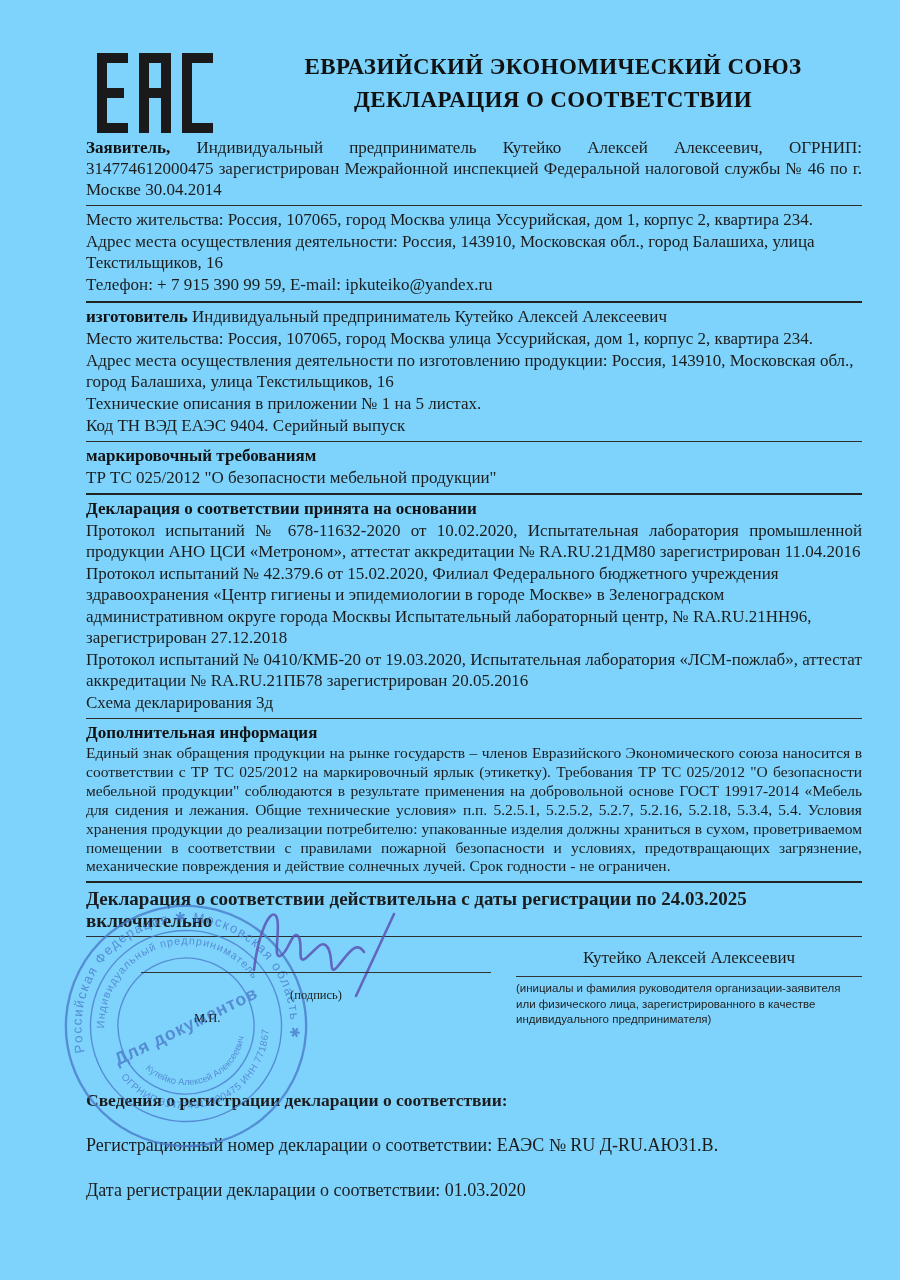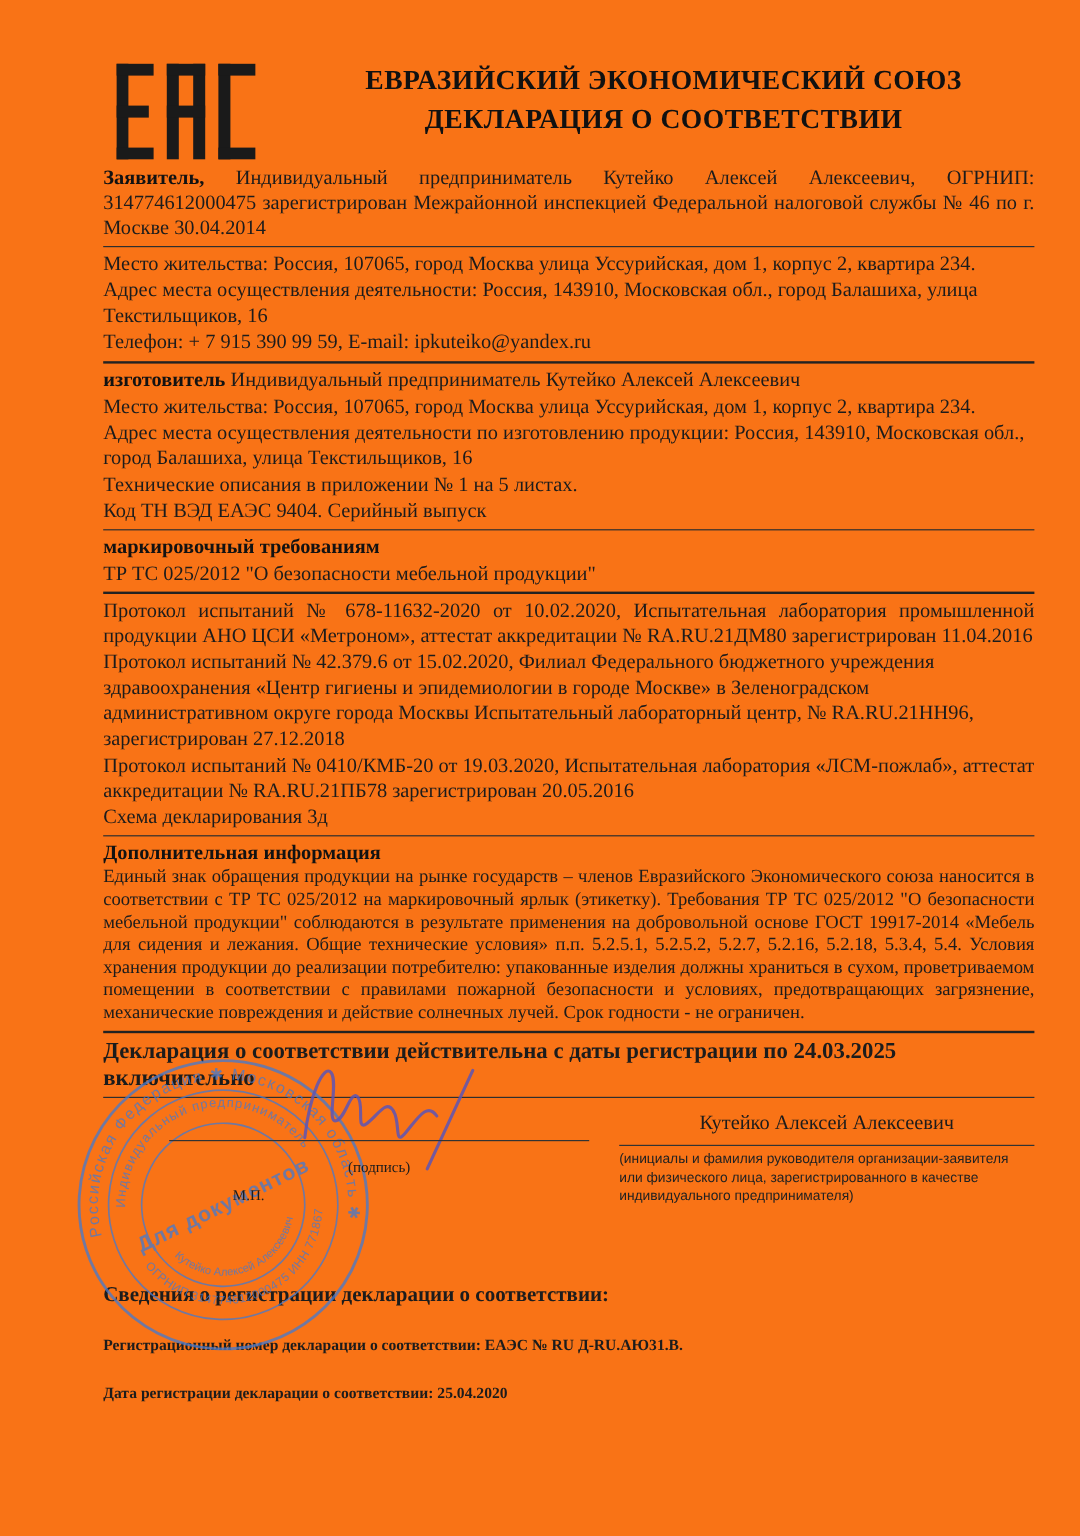--- a/index.html
+++ b/index.html
@@ -1,21 +1,21 @@
 <!DOCTYPE html>
 <html lang="ru"><head>
 <meta charset="utf-8">
 <style>
   html,body{margin:0;padding:0;}
   body{background:#e8e8e8;}
   .page{
     position:relative;
     width:900px;height:1280px;
     margin:0 auto;
-    background:#f97316;
+    background:#7dd3fc;
     font-family:"Liberation Serif", serif;
     color:#1c1c1c;
     overflow:hidden;
     box-sizing:border-box;
     padding:0 38px 0 86px;
   }
   .header{position:relative;height:134px;}
   .logo{position:absolute;left:11px;top:53px;}
   .titles{position:absolute;left:158px;right:0;top:50px;text-align:center;
           font-size:23px;font-weight:bold;line-height:1.45;letter-spacing:.4px;color:#111;}
@@ -34,21 +34,21 @@
   .sig-left{width:430px;position:relative;}
   .sig-line-l{margin-left:55px;width:350px;border-bottom:1.8px solid #333;height:26px;}
   .sig-caption{font-size:12.5px;text-align:center;width:350px;margin-left:55px;margin-top:15px;}
   .mp{font-size:12.5px;margin-left:108px;margin-top:8px;}
   .sig-right{flex:1;padding-top:0;}
   .sig-name{text-align:center;font-size:17px;padding-top:2px;}
   .sig-line-r{border-bottom:1.8px solid #333;height:8px;}
   .sig-right-caption{font-family:"Liberation Sans", sans-serif;font-size:11.5px;
                      line-height:1.35;text-align:left;margin-top:4px;color:#222;}
   .reg-head{font-weight:bold;font-size:17.5px;margin-top:14px;}
-  .reg-line{font-weight:bold;font-size:13px;margin-top:24px;}
+  .reg-line{font-weight:normal;font-size:18px;margin-top:24px;}
   .stamp{position:absolute;left:-28px;top:-48px;pointer-events:none;}
   .signature-ink{position:absolute;left:150px;top:-46px;pointer-events:none;}
   .stamp text, .stamp textPath{font-family:"Liberation Sans", sans-serif;}
 </style>
 </head>
 <body>
 
 <div class="page">
 
   <div class="header">
@@ -100,20 +100,21 @@
     <p>Технические описания в приложении № 1 на 5 листах.</p>
     <p>Код ТН ВЭД ЕАЭС 9404.  Серийный выпуск</p>
   </div>
 
   <div class="section body-text">
     <p><b>маркировочный требованиям</b></p>
     <p>ТР ТС 025/2012 "О безопасности мебельной продукции"</p>
   </div>
 
   <div class="section thick body-text">
+    <p><b>Декларация о соответствии принята на основании</b></p>
     <p class="just">Протокол испытаний № 678-11632-2020 от 10.02.2020, Испытательная лаборатория промышленной продукции АНО ЦСИ «Метроном», аттестат аккредитации № RA.RU.21ДМ80 зарегистрирован 11.04.2016</p>
     <p>Протокол испытаний № 42.379.6 от 15.02.2020, Филиал Федерального бюджетного учреждения здравоохранения «Центр гигиены и эпидемиологии в городе Москве» в Зеленоградском административном округе города Москвы Испытательный лабораторный центр, № RA.RU.21НН96, зарегистрирован 27.12.2018</p>
     <p>Протокол испытаний № 0410/КМБ-20 от 19.03.2020, Испытательная лаборатория «ЛСМ-пожлаб», аттестат аккредитации № RA.RU.21ПБ78 зарегистрирован 20.05.2016</p>
     <p>Схема декларирования 3д</p>
   </div>
 
   <div class="section">
     <p class="body-text"><b>Дополнительная информация</b></p>
     <p class="small-info">Единый знак обращения продукции на рынке государств – членов Евразийского Экономического союза наносится в соответствии с  ТР ТС 025/2012 на маркировочный ярлык (этикетку). Требования ТР ТС 025/2012 "О безопасности мебельной продукции" соблюдаются в результате применения на добровольной основе ГОСТ 19917-2014 «Мебель для сидения и лежания. Общие технические условия» п.п. 5.2.5.1, 5.2.5.2, 5.2.7, 5.2.16, 5.2.18, 5.3.4, 5.4. Условия хранения продукции до реализации потребителю: упакованные изделия должны храниться в сухом, проветриваемом помещении в соответствии с правилами пожарной безопасности и условиях, предотвращающих загрязнение, механические повреждения и действие солнечных лучей.  Срок годности - не ограничен.</p>
   </div>
@@ -167,15 +168,15 @@
 
     <div class="sig-right">
       <div class="sig-name">Кутейко Алексей Алексеевич</div>
       <div class="sig-line-r"></div>
       <div class="sig-right-caption">(инициалы и фамилия руководителя организации-заявителя или физического лица, зарегистрированного в качестве индивидуального предпринимателя)</div>
     </div>
   </div>
 
   <div class="reg-head">Сведения о регистрации декларации о соответствии:</div>
   <div class="reg-line">Регистрационный номер декларации о соответствии: ЕАЭС № RU Д-RU.АЮ31.В.</div>
-  <div class="reg-line">Дата регистрации декларации о соответствии: 25.04.2020</div>
+  <div class="reg-line">Дата регистрации декларации о соответствии: 01.03.2020</div>
 
 </div>
 
 </body></html>

